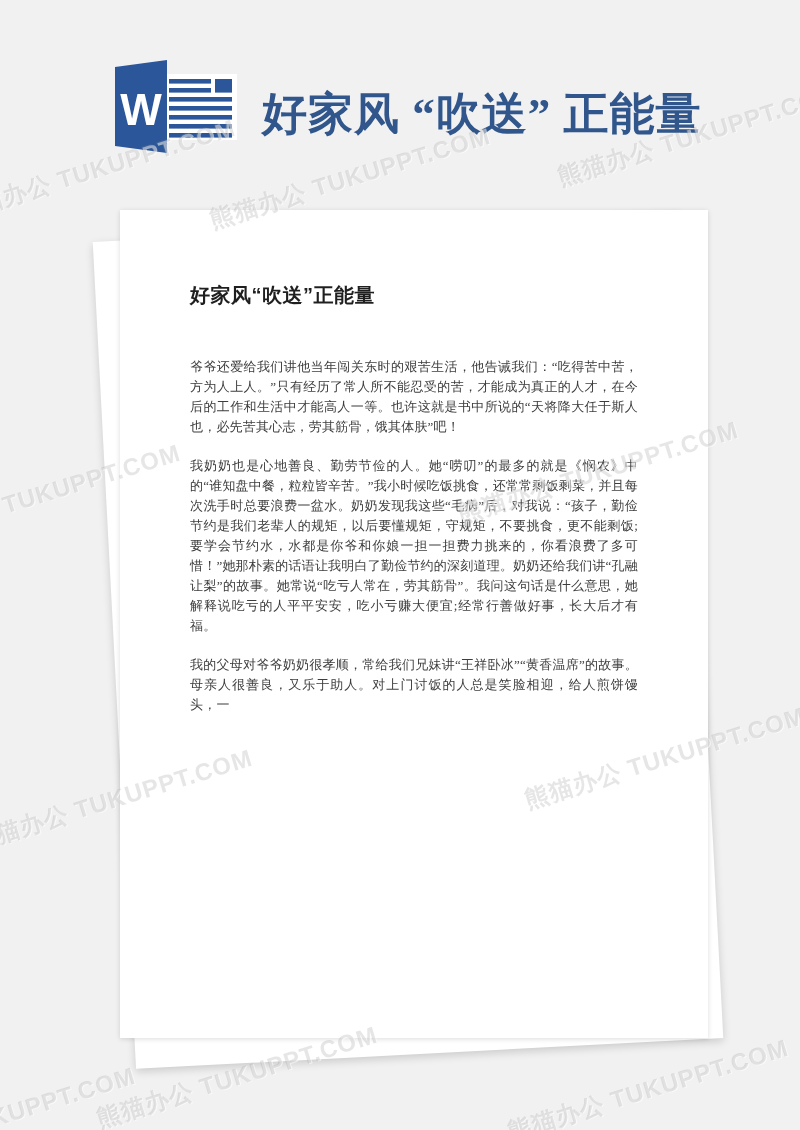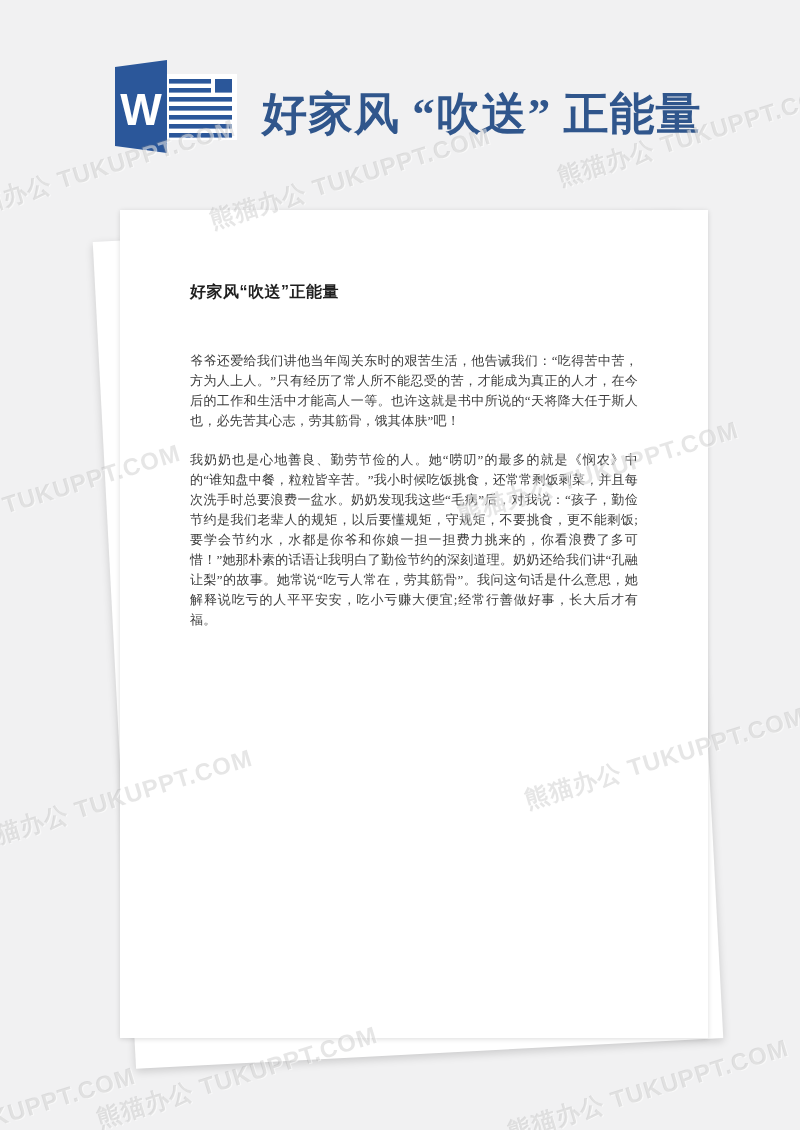--- a/index.html
+++ b/index.html
@@ -46,21 +46,21 @@
     transform:rotate(-3deg);
     box-shadow:0 3px 9px rgba(0,0,0,0.16);
   }
   .page.front{
     left:120px;top:210px;
     box-shadow:0 1px 5px rgba(0,0,0,0.14);
     padding:72px 70px 0 70px;
   }
   .doc-title{
     font-family:"Liberation Sans", sans-serif;
-    font-size:16px;font-weight:600;color:var(--doc_title);
+    font-size:20px;font-weight:600;color:var(--doc_title);
     letter-spacing:0.5px;
     margin-bottom:48px;
   }
   .doc-body p{
     font-size:13px;line-height:20px;color:var(--body_text);
     text-align:justify;
     margin-bottom:19px;
     letter-spacing:0.2px;
   }
 
@@ -105,20 +105,21 @@
     <h1 class="page-title">好家风 “吹送” 正能量</h1>
   </div>
 
   <div class="page back"></div>
 
   <div class="page front">
     <h2 class="doc-title">好家风“吹送”正能量</h2>
     <div class="doc-body" id="doc-body">
         <p>爷爷还爱给我们讲他当年闯关东时的艰苦生活，他告诫我们：“吃得苦中苦，方为人上人。”只有经历了常人所不能忍受的苦，才能成为真正的人才，在今后的工作和生活中才能高人一等。也许这就是书中所说的“天将降大任于斯人也，必先苦其心志，劳其筋骨，饿其体肤”吧！</p>
         <p>我奶奶也是心地善良、勤劳节俭的人。她“唠叨”的最多的就是《悯农》中的“谁知盘中餐，粒粒皆辛苦。”我小时候吃饭挑食，还常常剩饭剩菜，并且每次洗手时总要浪费一盆水。奶奶发现我这些“毛病”后，对我说：“孩子，勤俭节约是我们老辈人的规矩，以后要懂规矩，守规矩，不要挑食，更不能剩饭;要学会节约水，水都是你爷和你娘一担一担费力挑来的，你看浪费了多可惜！”她那朴素的话语让我明白了勤俭节约的深刻道理。奶奶还给我们讲“孔融让梨”的故事。她常说“吃亏人常在，劳其筋骨”。我问这句话是什么意思，她解释说吃亏的人平平安安，吃小亏赚大便宜;经常行善做好事，长大后才有福。</p>
+        <p>我的父母对爷爷奶奶很孝顺，常给我们兄妹讲“王祥卧冰”“黄香温席”的故事。母亲人很善良，又乐于助人。对上门讨饭的人总是笑脸相迎，给人煎饼馒头，一</p>
       </div>
   </div>
 
   <div class="wm-layer" id="wm-layer">
       <span class="wm" style="left: 95px; top: 170px;">熊猫办公 TUKUPPT.COM</span>
       <span class="wm" style="left: 350px; top: 178px;">熊猫办公 TUKUPPT.COM</span>
       <span class="wm" style="left: 698px; top: 135px;">熊猫办公 TUKUPPT.COM</span>
       <span class="wm" style="left: 40px; top: 495px;">熊猫办公 TUKUPPT.COM</span>
       <span class="wm" style="left: 598px; top: 472px;">熊猫办公 TUKUPPT.COM</span>
       <span class="wm" style="left: 112px; top: 800px;">熊猫办公 TUKUPPT.COM</span>

